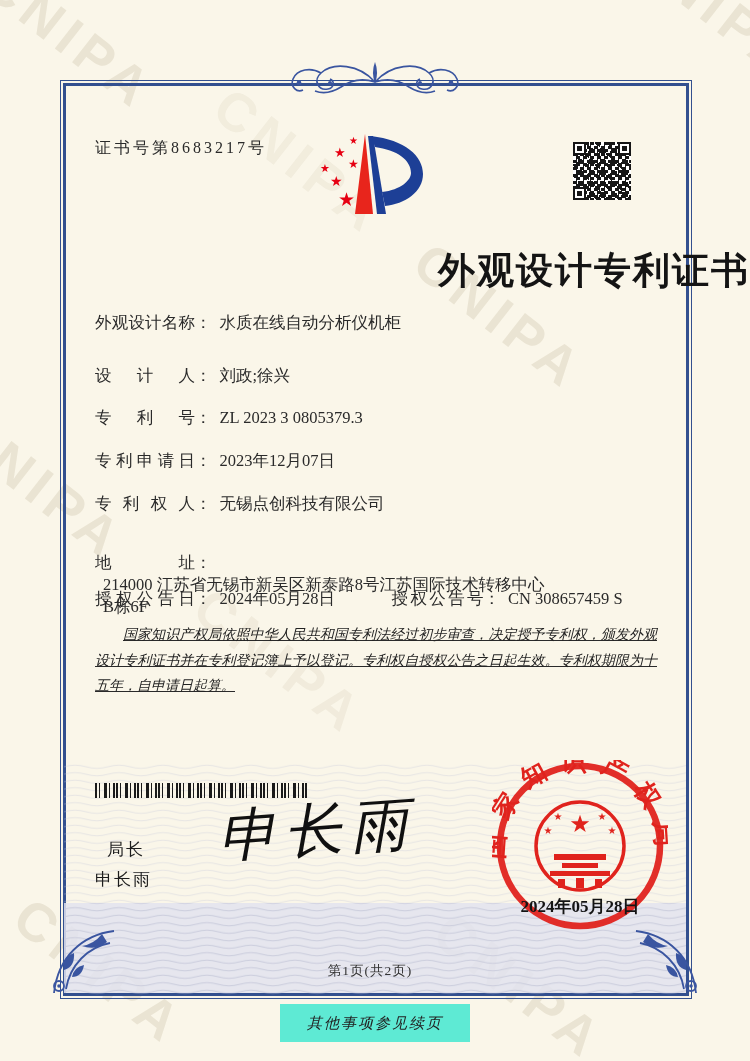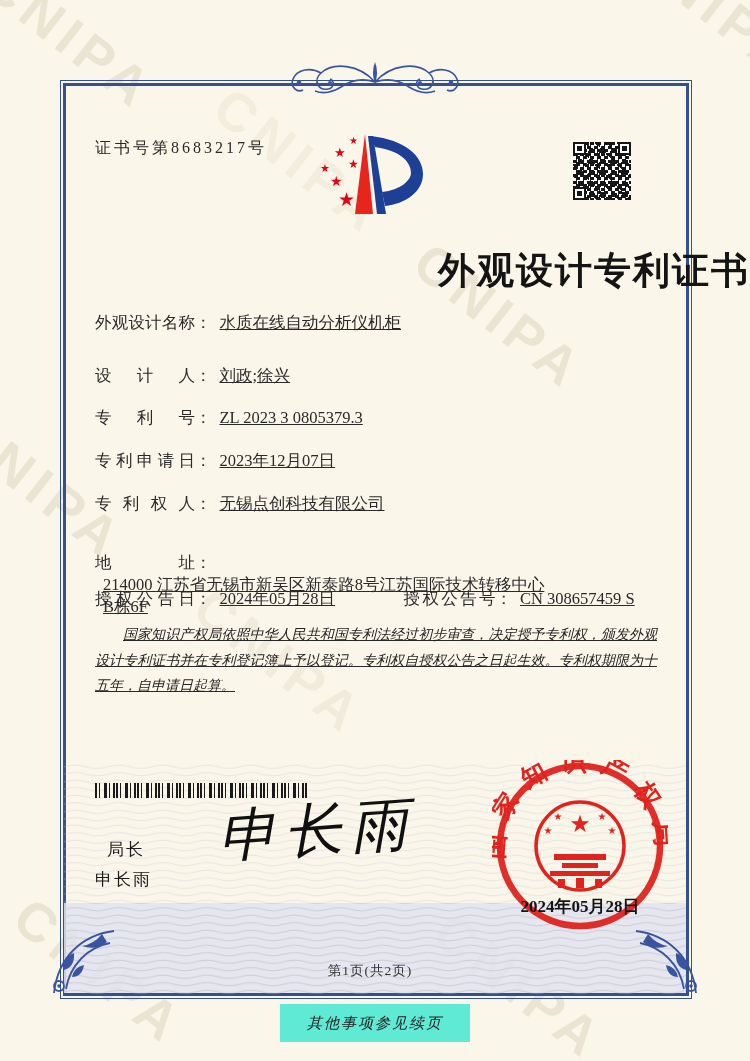--- a/index.html
+++ b/index.html
@@ -25,23 +25,23 @@
         repeating-conic-gradient(transparent 0% 30%, #161616 0% 55%);
       background-size:7px 7px,11px 11px;z-index:4;}
   .qr .f{position:absolute;width:13px;height:13px;border:2.5px solid #161616;background:#fff;box-sizing:border-box;}
   .qr .f::after{content:"";position:absolute;inset:2px;background:#161616;}
   .qr .f1{left:0;top:0}.qr .f2{right:0;top:0}.qr .f3{left:0;bottom:0}
   .title{position:absolute;left:0;top:246px;width:750px;text-align:right;font-size:37px;
       font-weight:600;letter-spacing:2px;color:#141414;z-index:4;}
   
   .field-row{position:absolute;left:95px;width:570px;font-size:16.5px;line-height:22px;z-index:4;}
   .flabel{display:inline-block;width:100px;text-align:justify;text-align-last:justify;vertical-align:top;}
-  .flabel2{width:92px;margin-left:24px;}
+  .flabel2{width:92px;margin-left:12px;}
   .colon{display:inline-block;vertical-align:top;}
-  .fvalue{display:inline-block;margin-left:8px;vertical-align:top;text-decoration:underline;}
+  .fvalue{display:inline-block;margin-left:8px;vertical-align:top;}
   .fv-wide{width:450px;}
   .fv-date{width:160px;}
   
   .paras{position:absolute;left:95px;top:622px;width:562px;z-index:4;text-decoration:underline;}
   .paras p{margin:0 0 4px 0;font-size:14px;line-height:25.5px;text-align:justify;
       text-indent:2em;font-style:italic;color:#222;}
   
   .barcode{position:absolute;left:95px;top:783px;width:212px;height:15px;z-index:4;
       background-image:repeating-linear-gradient(90deg,
         #1a1a1a 0 2px, transparent 2px 4px,

